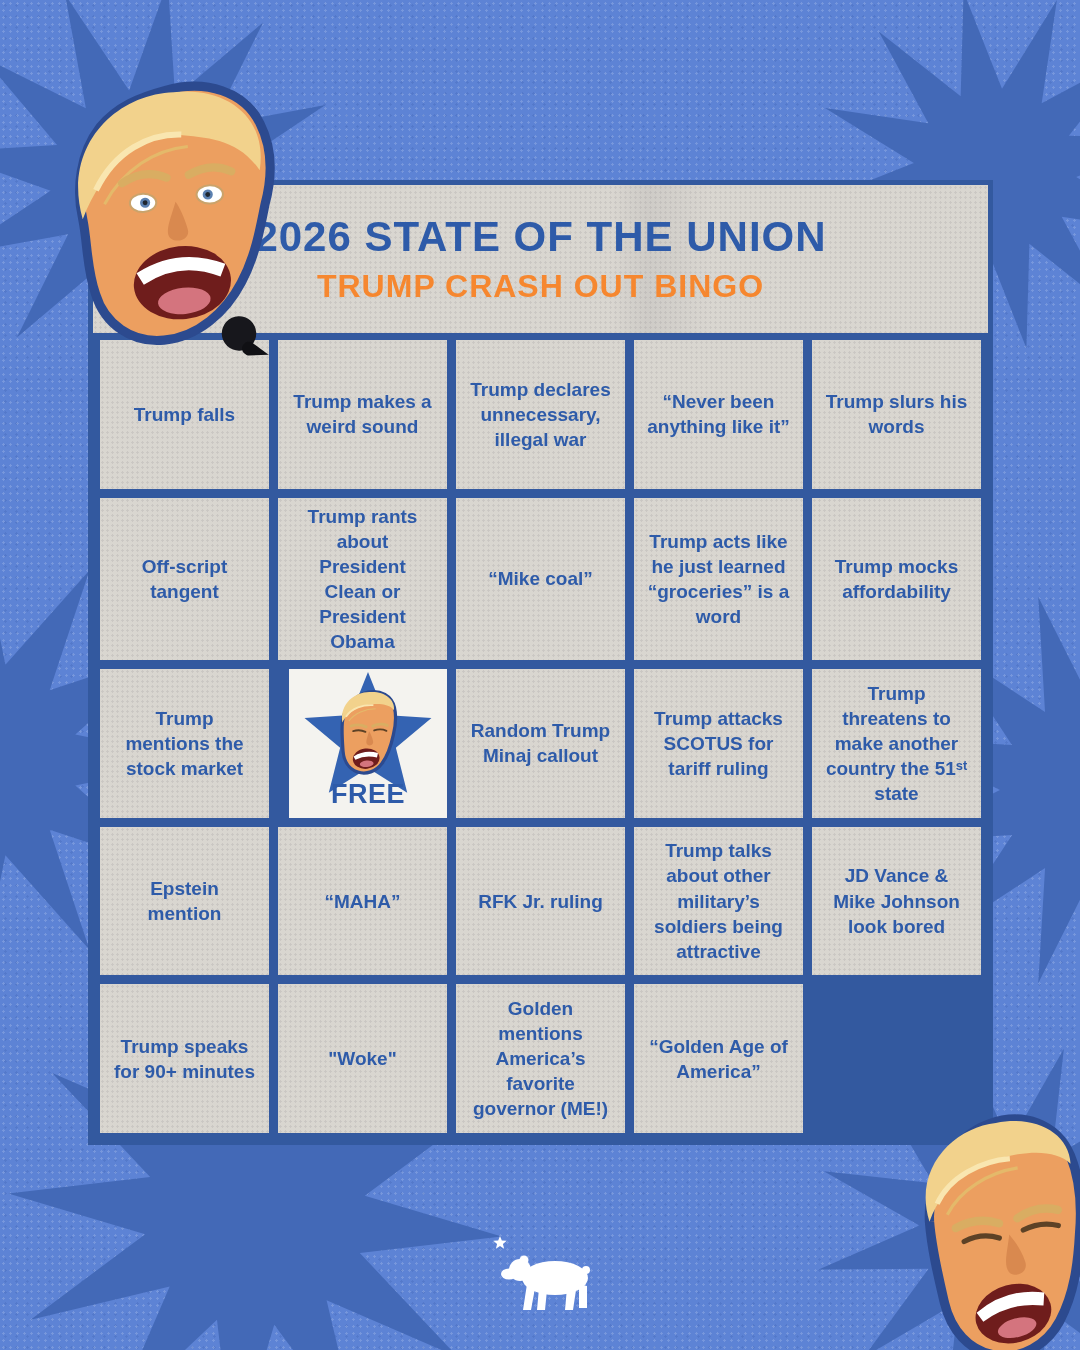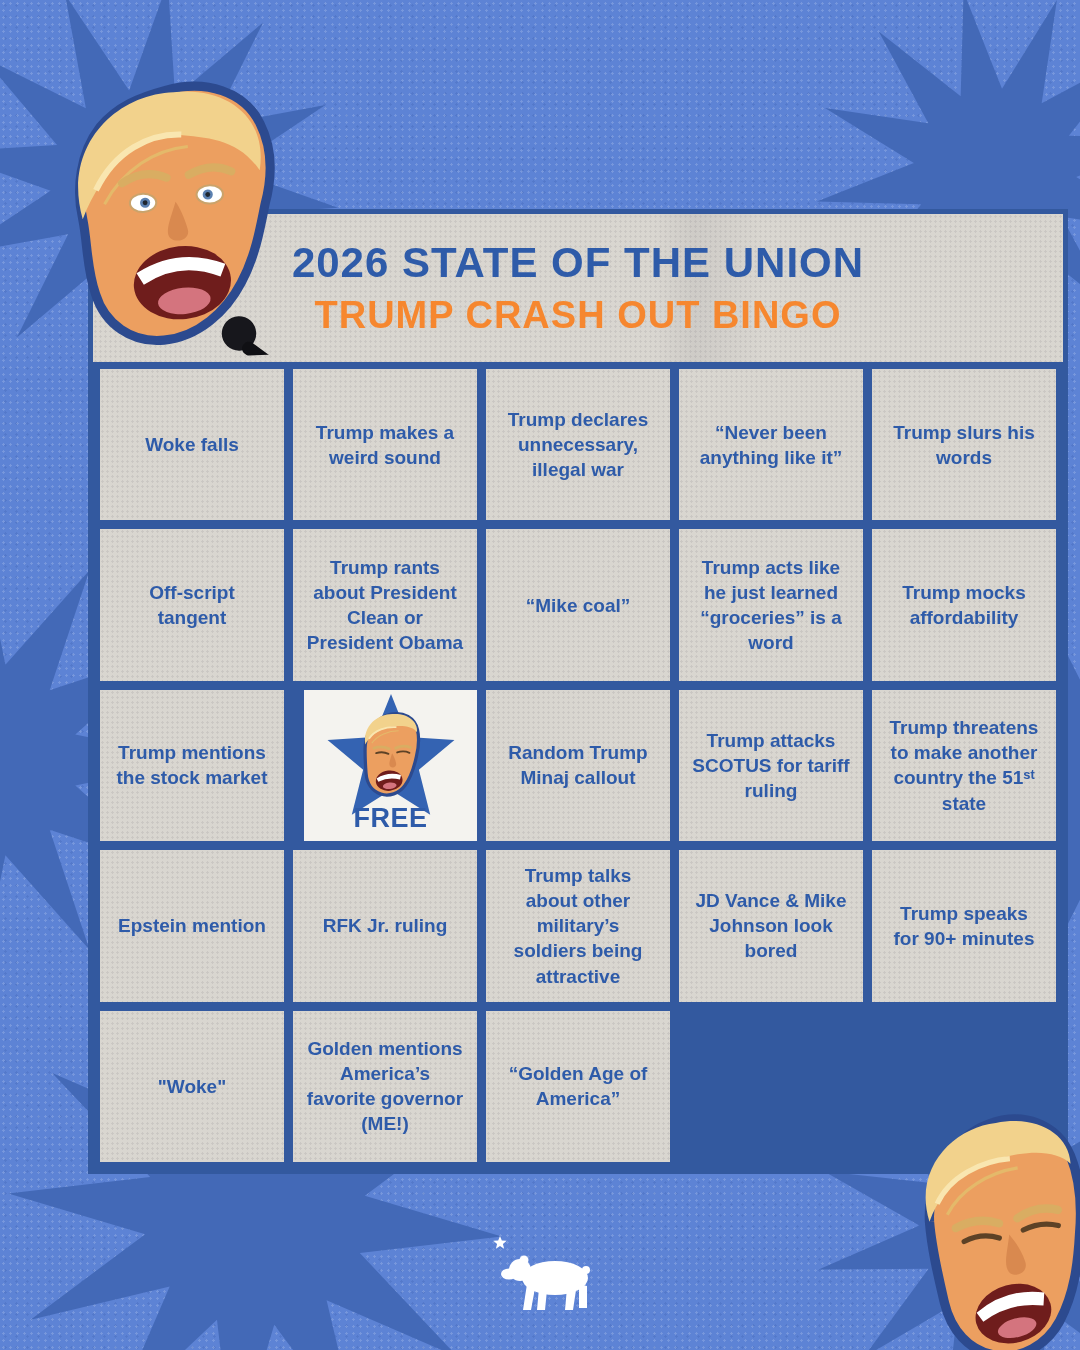--- a/index.html
+++ b/index.html
@@ -7,35 +7,35 @@
     position:relative; width:1080px; height:1350px; overflow:hidden;
     background-color:#5d83d5;
     background-image:
       radial-gradient(rgba(255,255,255,.16) 1px, transparent 1.4px),
       radial-gradient(rgba(28,58,138,.14) 1px, transparent 1.3px);
     background-size:7px 7px, 11px 11px;
     font-family:"Liberation Sans", sans-serif;
   }
   .burst { position:absolute; color:#4369b7; z-index:1; }
   .card {
-    position:absolute; left:88px; top:209px; width:980px; height:965px;
+    position:absolute; left:88px; top:180px; width:905px; height:965px;
     box-sizing:border-box; border:5px solid #33599f;
     background-color:#d9d6d0;
     background-image:
       linear-gradient(90deg, rgba(0,0,0,0) 58%, rgba(110,110,118,.10) 62%, rgba(0,0,0,0) 69%),
       radial-gradient(rgba(118,116,122,.15) 1px, transparent 1.2px);
     background-size:auto, 5px 5px;
     z-index:2;
   }
   .card-header {
     height:148px; display:flex; flex-direction:column;
     align-items:center; justify-content:center; gap:7px; text-align:center;
   }
   .title1 { color:#2e5ba9; font-size:42px; font-weight:bold; letter-spacing:1px; }
-  .title2 { color:#f6872f; font-size:38px; font-weight:bold; letter-spacing:1px; }
+  .title2 { color:#f6872f; font-size:32px; font-weight:bold; letter-spacing:1px; }
   .grid {
     height:calc(100% - 148px); box-sizing:border-box;
     background:#33599f; display:grid;
     grid-template-columns:repeat(5,1fr); grid-template-rows:repeat(5,1fr);
     gap:9px; padding:7px;
   }
   .cell {
     background-color:#d9d6d0;
     background-image:radial-gradient(rgba(118,116,122,.15) 1px, transparent 1.2px);
     background-size:5px 5px;
@@ -118,21 +118,21 @@
       <use href="#burst12"></use>
     </svg>
 
   <div class="card">
     <div class="card-header">
       <div class="title1">2026 STATE OF THE UNION</div>
       <div class="title2">TRUMP CRASH OUT BINGO</div>
     </div>
     <div class="grid">
       <div class="cell">
-          <span>Woke falls</span>
+          <span>Trump falls</span>
         </div>
       <div class="cell">
           <span>Trump makes a weird sound</span>
         </div>
       <div class="cell">
           <span>Trump declares unnecessary, illegal war</span>
         </div>
       <div class="cell">
           <span>“Never been anything like it”</span>
         </div>
@@ -173,20 +173,23 @@
         </div>
       <div class="cell">
           <span>Trump attacks SCOTUS for tariff ruling</span>
         </div>
 
       <div class="cell">
           <span>Trump threatens to make another country the 51ˢᵗ state</span>
         </div>
       <div class="cell">
           <span>Epstein mention</span>
+        </div>
+      <div class="cell">
+          <span>“MAHA”</span>
         </div>
       <div class="cell">
           <span>RFK Jr. ruling</span>
         </div>
       <div class="cell">
           <span>Trump talks about other military’s soldiers being attractive</span>
         </div>
 
       <div class="cell">
           <span>JD Vance &amp; Mike Johnson look bored</span>

